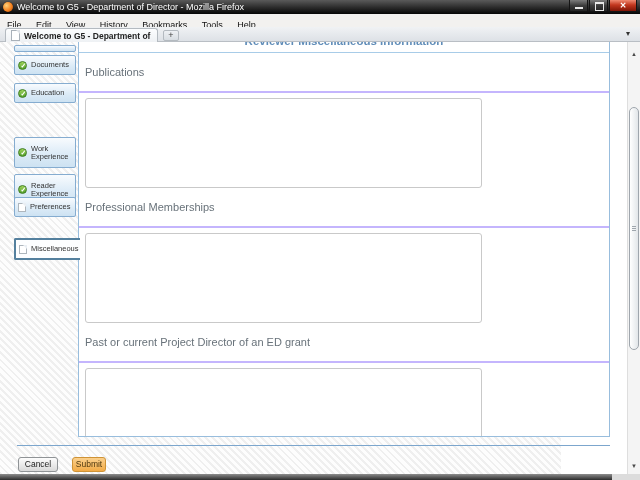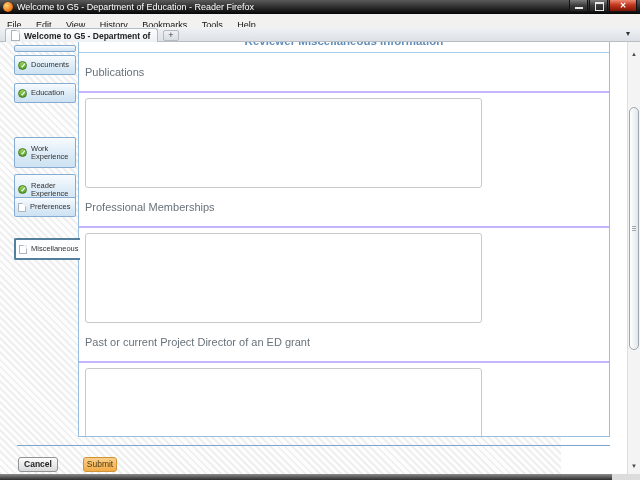--- a/index.html
+++ b/index.html
@@ -81,22 +81,22 @@
   .section textarea{display:block;margin:5px 0 0 6px;width:397px;height:90px;box-sizing:border-box;
     border:1px solid #c9c9c9;border-radius:3px;resize:none;background:#fff;
     font-family:"Liberation Sans",sans-serif;font-size:8.5px;}
 
   
   .footer-hr{position:absolute;left:17px;top:403px;width:593px;border:none;
     border-top:1px solid #7ca6cd;margin:0;}
   .btn{position:absolute;top:415px;height:15px;box-sizing:border-box;border-radius:3px;
     font-size:8.5px;line-height:13px;text-align:center;}
   .btn.cancel{left:18px;width:40px;background:linear-gradient(#fdfdfd,#d9d9d9);
-    border:1px solid #8f9396;color:#222;font-weight:bold;}
-  .btn.submit{left:83px;width:34px;background:linear-gradient(#fbd08c,#f2ab47);
+    border:1px solid #8f9396;color:#222;}
+  .btn.submit{left:72px;width:34px;background:linear-gradient(#fbd08c,#f2ab47);
     border:1px solid #cf9336;color:#4f3910;}
 
   
   .vscroll{position:absolute;right:0;top:42px;width:13px;height:432px;
     background:#f4f4f4;border-left:1px solid #dedede;box-sizing:border-box;}
   .vscroll .arrow{position:absolute;left:0;width:12px;text-align:center;
     font-size:6px;color:#4a4a4a;line-height:8px;}
   .vscroll .arrow.up{top:8px;}
   .vscroll .arrow.down{bottom:4px;}
   .vthumb{position:absolute;left:1px;top:65px;width:10px;height:243px;box-sizing:border-box;
@@ -109,21 +109,21 @@
     background:linear-gradient(#8d8d8d,#2c2c2c);}
   .bottomcorner{position:absolute;left:612px;top:474px;width:28px;height:6px;background:#dcdcdc;}
 </style>
 </head>
 <body>
 
 <div id="screen">
 
   <div class="titlebar">
     <span class="fx-icon"></span>
-    <span class="title-text">Welcome to G5 - Department of Education - Reader Firefox</span>
+    <span class="title-text">Welcome to G5 - Department of Director - Mozilla Firefox</span>
     <span class="winbtns">
       <span class="winbtn min"></span>
       <span class="winbtn max"></span>
       <span class="winbtn close">✕</span>
     </span>
   </div>
 
   <div class="menubar">
     <span class="menuitem"><u>F</u>ile</span>
     <span class="menuitem"><u>E</u>dit</span>

